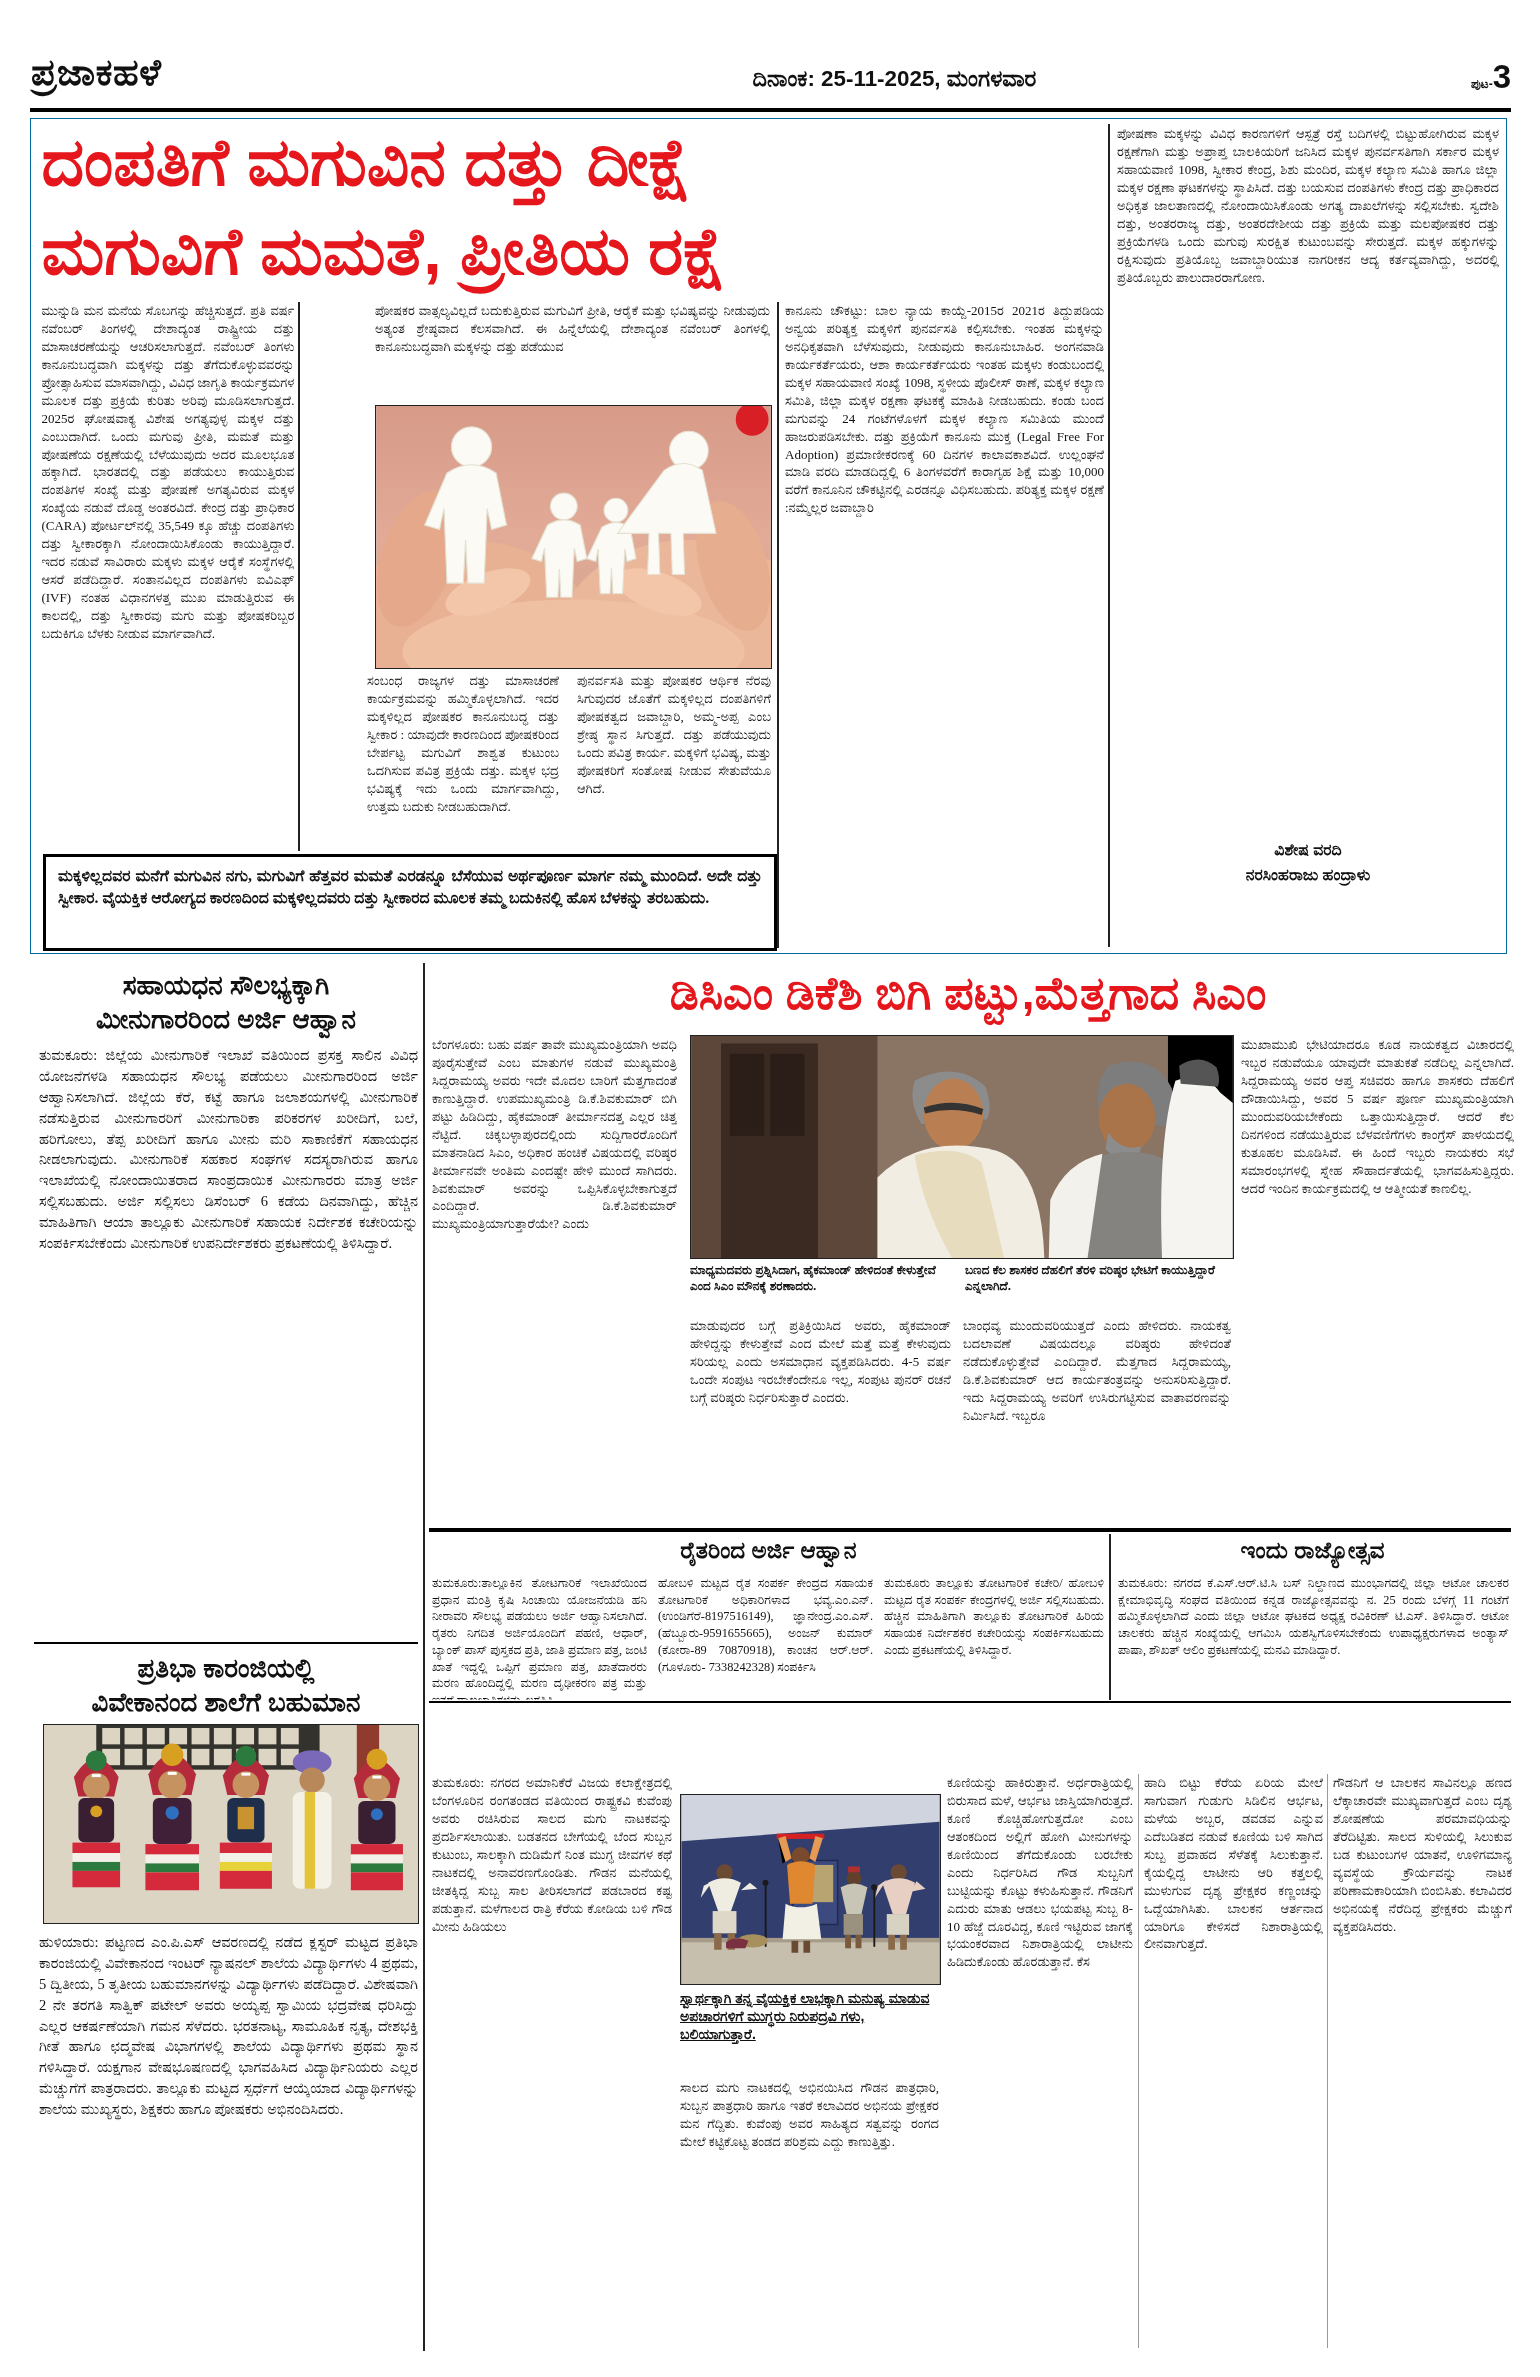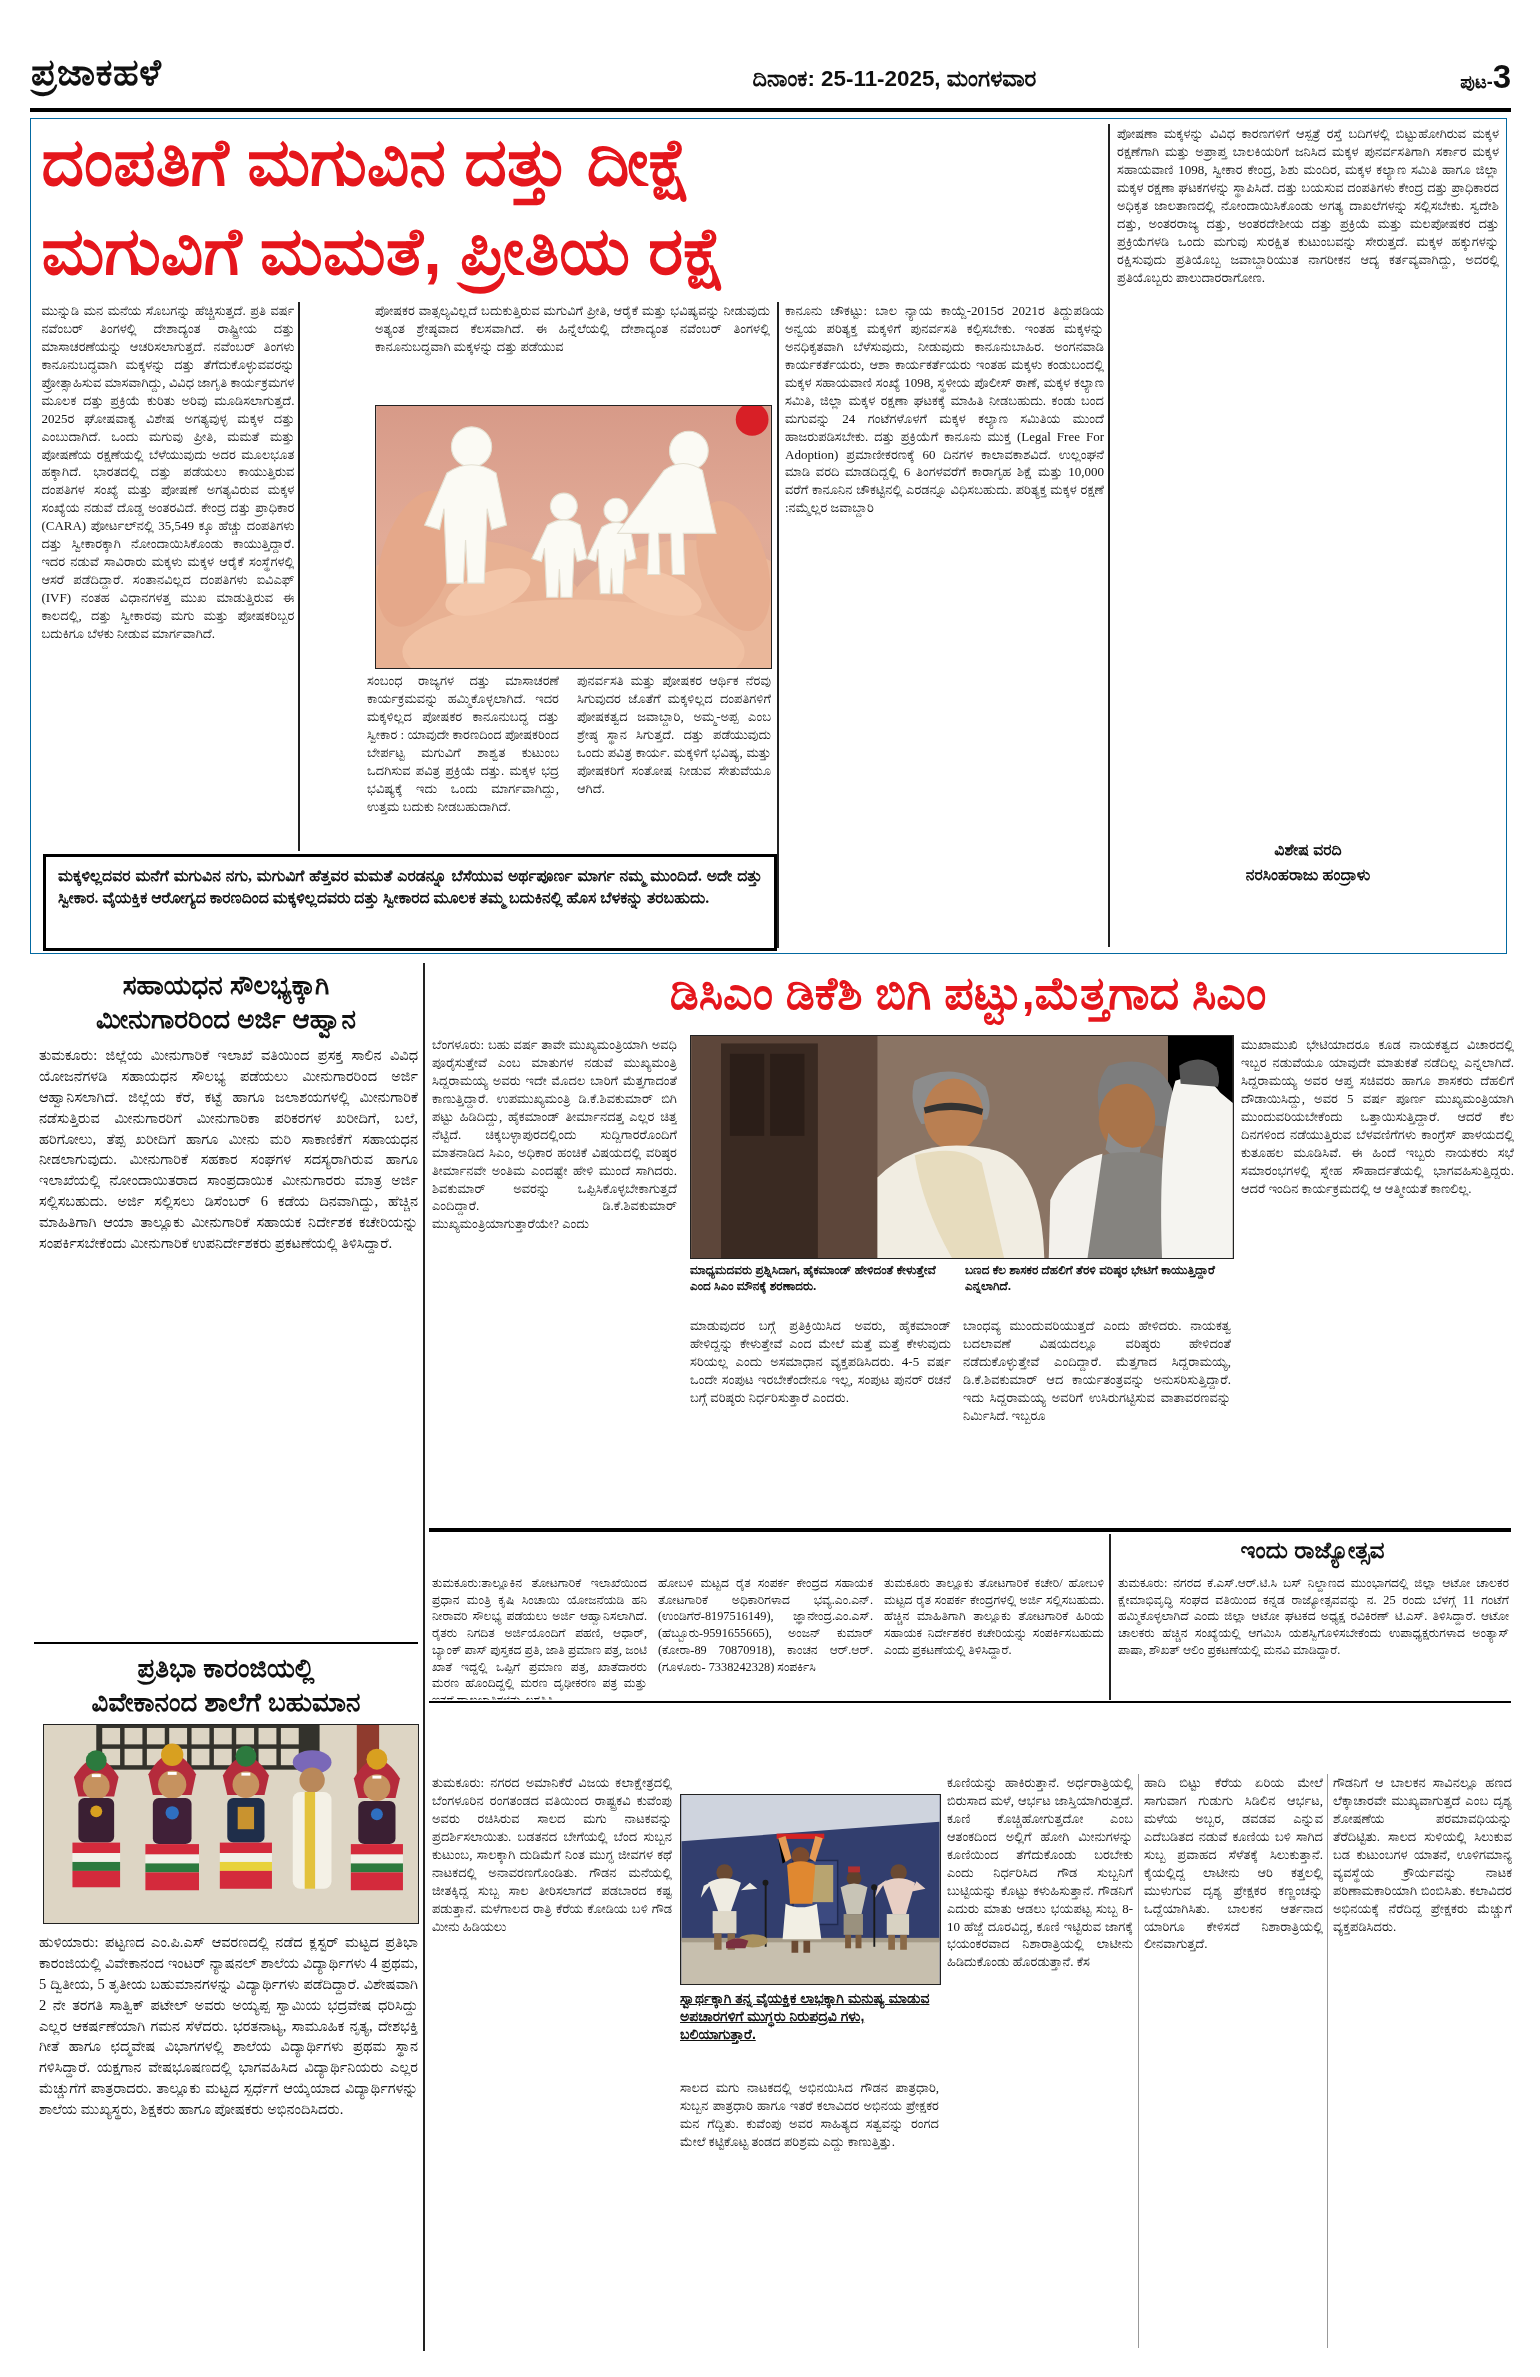--- a/index.html
+++ b/index.html
@@ -5,21 +5,21 @@
   :root{ --red:#e5161c; --ink:#111; }
   html,body{margin:0;padding:0;background:#888;}
   .page{
     position:relative; width:1541px; height:2377px; background:#ffffff;
     font-family:"Liberation Serif", serif; color:var(--ink); overflow:hidden;
   }
   .abs{position:absolute;}
   .masthead{font-family:"Liberation Sans",sans-serif;font-weight:bold;font-size:37px;letter-spacing:0.7px;}
   .dateline{font-family:"Liberation Sans",sans-serif;font-weight:bold;font-size:22.4px;text-align:center;}
   .pagenum-wrap{font-family:"Liberation Sans",sans-serif;font-weight:bold;display:flex;align-items:baseline;}
-  .pagenum-label{font-size:18px;}
+  .pagenum-label{font-size:12px;}
   .pagenum-num{font-size:33px;}
   .rule{background:#000;}
   .vrule{background:#222;}
   .mainbox{border:1px solid #0369a1;}
   .red-headline{font-family:"Liberation Sans",sans-serif;font-weight:bold;color:var(--red);line-height:1.25;}
   .hl-88{font-size:66px;}
   .hl-62{font-size:46px;text-align:center;}
   .hl-56{font-size:42px;text-align:center;}
   .sec-head{font-family:"Liberation Sans",sans-serif;font-weight:bold;font-size:26px;text-align:center;line-height:1.25;}
   .sub-head{font-family:"Liberation Sans",sans-serif;font-weight:bold;font-size:23px;text-align:center;}
@@ -239,20 +239,21 @@
   </div>
   <div class="abs caption" style="left:690px;top:1263px;width:265px;height:46px;">ಮಾಧ್ಯಮದವರು ಪ್ರಶ್ನಿಸಿದಾಗ, ಹೈಕಮಾಂಡ್ ಹೇಳಿದಂತೆ ಕೇಳುತ್ತೇವೆ ಎಂದ ಸಿಎಂ ಮೌನಕ್ಕೆ ಶರಣಾದರು.</div>
   <div class="abs caption" style="left:965px;top:1263px;width:266px;height:46px;">ಬಣದ ಕೆಲ ಶಾಸಕರ ದೆಹಲಿಗೆ ತೆರಳಿ ವರಿಷ್ಠರ ಭೇಟಿಗೆ ಕಾಯುತ್ತಿದ್ದಾರೆ ಎನ್ನಲಾಗಿದೆ.</div>
 
   <div class="abs body-text" style="left:690px;top:1317px;width:261px;height:210px;">ಮಾಡುವುದರ ಬಗ್ಗೆ ಪ್ರತಿಕ್ರಿಯಿಸಿದ ಅವರು, ಹೈಕಮಾಂಡ್ ಹೇಳಿದ್ದನ್ನು ಕೇಳುತ್ತೇವೆ ಎಂದ ಮೇಲೆ ಮತ್ತೆ ಮತ್ತೆ ಕೇಳುವುದು ಸರಿಯಲ್ಲ ಎಂದು ಅಸಮಾಧಾನ ವ್ಯಕ್ತಪಡಿಸಿದರು. 4-5 ವರ್ಷ ಒಂದೇ ಸಂಪುಟ ಇರಬೇಕೆಂದೇನೂ ಇಲ್ಲ, ಸಂಪುಟ ಪುನರ್ ರಚನೆ ಬಗ್ಗೆ ವರಿಷ್ಠರು ನಿರ್ಧರಿಸುತ್ತಾರೆ ಎಂದರು.</div>
   <div class="abs body-text" style="left:963px;top:1317px;width:268px;height:210px;">ಬಾಂಧವ್ಯ ಮುಂದುವರಿಯುತ್ತದೆ ಎಂದು ಹೇಳಿದರು. ನಾಯಕತ್ವ ಬದಲಾವಣೆ ವಿಷಯದಲ್ಲೂ ವರಿಷ್ಠರು ಹೇಳಿದಂತೆ ನಡೆದುಕೊಳ್ಳುತ್ತೇವೆ ಎಂದಿದ್ದಾರೆ. ಮೆತ್ತಗಾದ ಸಿದ್ದರಾಮಯ್ಯ, ಡಿ.ಕೆ.ಶಿವಕುಮಾರ್ ಆದ ಕಾರ್ಯತಂತ್ರವನ್ನು ಅನುಸರಿಸುತ್ತಿದ್ದಾರೆ. ಇದು ಸಿದ್ದರಾಮಯ್ಯ ಅವರಿಗೆ ಉಸಿರುಗಟ್ಟಿಸುವ ವಾತಾವರಣವನ್ನು ನಿರ್ಮಿಸಿದೆ. ಇಬ್ಬರೂ</div>
   <div class="abs body-text" style="left:1241px;top:1036px;width:273px;height:491px;">ಮುಖಾಮುಖಿ ಭೇಟಿಯಾದರೂ ಕೂಡ ನಾಯಕತ್ವದ ವಿಚಾರದಲ್ಲಿ ಇಬ್ಬರ ನಡುವೆಯೂ ಯಾವುದೇ ಮಾತುಕತೆ ನಡೆದಿಲ್ಲ ಎನ್ನಲಾಗಿದೆ. ಸಿದ್ದರಾಮಯ್ಯ ಅವರ ಆಪ್ತ ಸಚಿವರು ಹಾಗೂ ಶಾಸಕರು ದೆಹಲಿಗೆ ದೌಡಾಯಿಸಿದ್ದು, ಅವರ 5 ವರ್ಷ ಪೂರ್ಣ ಮುಖ್ಯಮಂತ್ರಿಯಾಗಿ ಮುಂದುವರಿಯಬೇಕೆಂದು ಒತ್ತಾಯಿಸುತ್ತಿದ್ದಾರೆ. ಆದರೆ ಕೆಲ ದಿನಗಳಿಂದ ನಡೆಯುತ್ತಿರುವ ಬೆಳವಣಿಗೆಗಳು ಕಾಂಗ್ರೆಸ್ ಪಾಳಯದಲ್ಲಿ ಕುತೂಹಲ ಮೂಡಿಸಿವೆ. ಈ ಹಿಂದೆ ಇಬ್ಬರು ನಾಯಕರು ಸಭೆ ಸಮಾರಂಭಗಳಲ್ಲಿ ಸ್ನೇಹ ಸೌಹಾರ್ದತೆಯಲ್ಲಿ ಭಾಗವಹಿಸುತ್ತಿದ್ದರು. ಆದರೆ ಇಂದಿನ ಕಾರ್ಯಕ್ರಮದಲ್ಲಿ ಆ ಆತ್ಮೀಯತೆ ಕಾಣಲಿಲ್ಲ.</div>
 
   <div class="abs rule" style="left:429px;top:1528px;width:1082px;height:3.7px;"></div>
 
+  <div class="abs sub-head" style="left:431px;top:1537px;width:675px;">ರೈತರಿಂದ ಅರ್ಜಿ ಆಹ್ವಾನ</div>
   <div class="abs body-text body-sm" style="left:432px;top:1575px;width:215px;height:125px;">ತುಮಕೂರು:ತಾಲ್ಲೂಕಿನ ತೋಟಗಾರಿಕೆ ಇಲಾಖೆಯಿಂದ ಪ್ರಧಾನ ಮಂತ್ರಿ ಕೃಷಿ ಸಿಂಚಾಯಿ ಯೋಜನೆಯಡಿ ಹನಿ ನೀರಾವರಿ ಸೌಲಭ್ಯ ಪಡೆಯಲು ಅರ್ಜಿ ಆಹ್ವಾನಿಸಲಾಗಿದೆ. ರೈತರು ನಿಗದಿತ ಅರ್ಜಿಯೊಂದಿಗೆ ಪಹಣಿ, ಆಧಾರ್, ಬ್ಯಾಂಕ್ ಪಾಸ್ ಪುಸ್ತಕದ ಪ್ರತಿ, ಜಾತಿ ಪ್ರಮಾಣ ಪತ್ರ, ಜಂಟಿ ಖಾತೆ ಇದ್ದಲ್ಲಿ ಒಪ್ಪಿಗೆ ಪ್ರಮಾಣ ಪತ್ರ, ಖಾತೆದಾರರು ಮರಣ ಹೊಂದಿದ್ದಲ್ಲಿ ಮರಣ ದೃಢೀಕರಣ ಪತ್ರ ಮತ್ತು ಇತರೆ ದಾಖಲಾತಿಗಳನ್ನು ಲಗತ್ತಿಸಿ</div>
   <div class="abs body-text body-sm" style="left:658px;top:1575px;width:215px;height:125px;">ಹೋಬಳಿ ಮಟ್ಟದ ರೈತ ಸಂಪರ್ಕ ಕೇಂದ್ರದ ಸಹಾಯಕ ತೋಟಗಾರಿಕೆ ಅಧಿಕಾರಿಗಳಾದ ಭವ್ಯ.ಎಂ.ಎನ್.(ಉಂಡಿಗೆರೆ-8197516149), ಜ್ಞಾನೇಂದ್ರ.ಎಂ.ಎಸ್.(ಹೆಬ್ಬೂರು-9591655665), ಅಂಜನ್ ಕುಮಾರ್ (ಕೋರಾ-89 70870918), ಕಾಂಚನ ಆರ್.ಆರ್. (ಗೂಳೂರು- 7338242328) ಸಂಪರ್ಕಿಸಿ</div>
   <div class="abs body-text body-sm" style="left:884px;top:1575px;width:220px;height:125px;">ತುಮಕೂರು ತಾಲ್ಲೂಕು ತೋಟಗಾರಿಕೆ ಕಚೇರಿ/ ಹೋಬಳಿ ಮಟ್ಟದ ರೈತ ಸಂಪರ್ಕ ಕೇಂದ್ರಗಳಲ್ಲಿ ಅರ್ಜಿ ಸಲ್ಲಿಸಬಹುದು. ಹೆಚ್ಚಿನ ಮಾಹಿತಿಗಾಗಿ ತಾಲ್ಲೂಕು ತೋಟಗಾರಿಕೆ ಹಿರಿಯ ಸಹಾಯಕ ನಿರ್ದೇಶಕರ ಕಚೇರಿಯನ್ನು ಸಂಪರ್ಕಿಸಬಹುದು ಎಂದು ಪ್ರಕಟಣೆಯಲ್ಲಿ ತಿಳಿಸಿದ್ದಾರೆ.</div>
 
   <div class="abs vrule" style="left:1109px;top:1534px;width:1.5px;height:166px;"></div>
 
   <div class="abs sub-head" style="left:1115px;top:1537px;width:395px;">ಇಂದು ರಾಜ್ಯೋತ್ಸವ</div>
   <div class="abs body-text body-sm" style="left:1118px;top:1575px;width:391px;height:125px;">ತುಮಕೂರು: ನಗರದ ಕೆ.ಎಸ್.ಆರ್.ಟಿ.ಸಿ ಬಸ್ ನಿಲ್ದಾಣದ ಮುಂಭಾಗದಲ್ಲಿ ಜಿಲ್ಲಾ ಆಟೋ ಚಾಲಕರ ಕ್ಷೇಮಾಭಿವೃದ್ಧಿ ಸಂಘದ ವತಿಯಿಂದ ಕನ್ನಡ ರಾಜ್ಯೋತ್ಸವವನ್ನು ನ. 25 ರಂದು ಬೆಳಗ್ಗೆ 11 ಗಂಟೆಗೆ ಹಮ್ಮಿಕೊಳ್ಳಲಾಗಿದೆ ಎಂದು ಜಿಲ್ಲಾ ಆಟೋ ಘಟಕದ ಅಧ್ಯಕ್ಷ ರವಿಕಿರಣ್ ಟಿ.ಎಸ್. ತಿಳಿಸಿದ್ದಾರೆ. ಆಟೋ ಚಾಲಕರು ಹೆಚ್ಚಿನ ಸಂಖ್ಯೆಯಲ್ಲಿ ಆಗಮಿಸಿ ಯಶಸ್ವಿಗೊಳಿಸಬೇಕೆಂದು ಉಪಾಧ್ಯಕ್ಷರುಗಳಾದ ಅಂತ್ಯಾಸ್ ಪಾಷಾ, ಶೌಖತ್ ಆಲಿಂ ಪ್ರಕಟಣೆಯಲ್ಲಿ ಮನವಿ ಮಾಡಿದ್ದಾರೆ.</div>
 
   <div class="abs rule" style="left:429px;top:1701px;width:1082px;height:2.2px;"></div>

